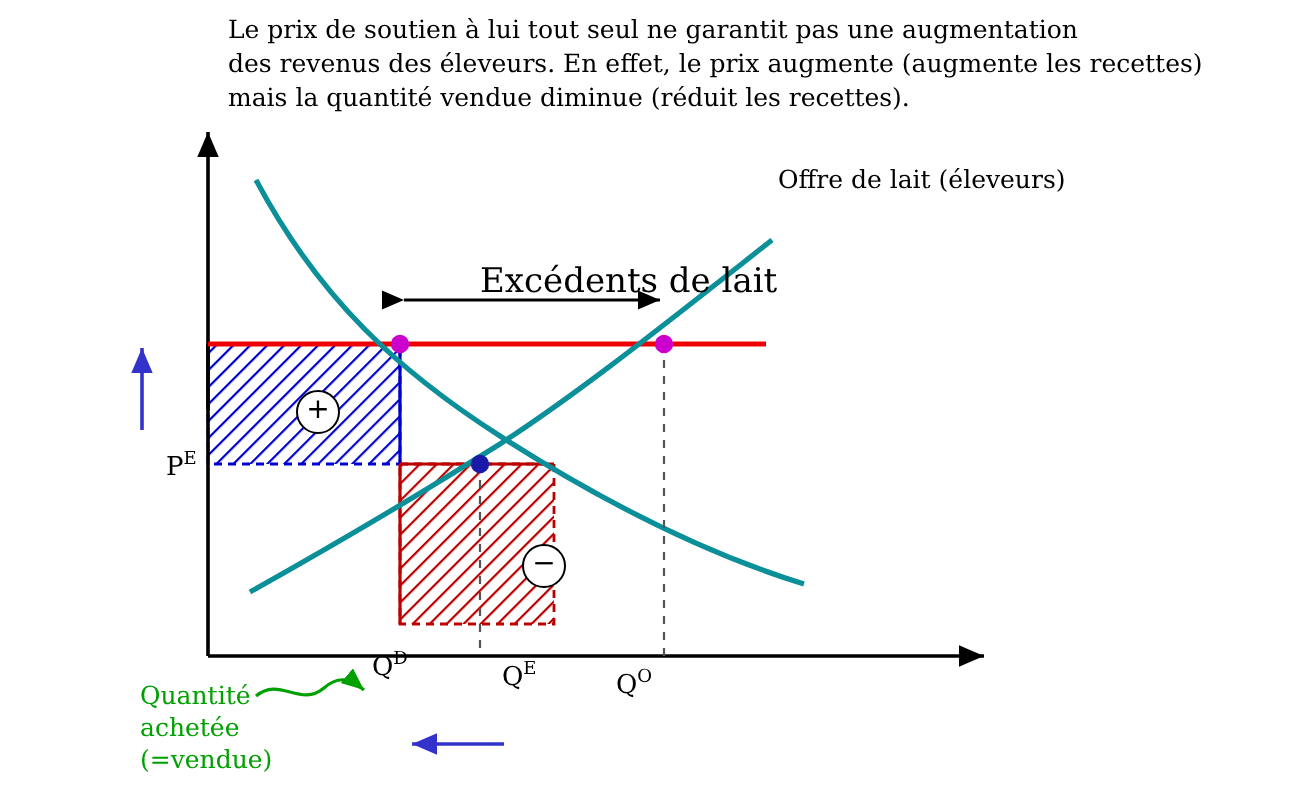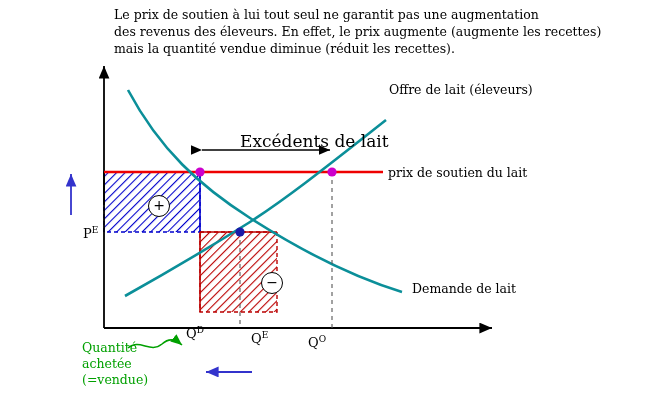--- a/index.html
+++ b/index.html
@@ -45,21 +45,20 @@
   .lbl-qd { left: 186px; top: 325px; font-size: 13px; }
   .lbl-qe { left: 251px; top: 330px; font-size: 13px; text-align: right; }
   .lbl-qo { left: 308px; top: 334px; font-size: 13px; }
   .lbl-qd sup, .lbl-qe sup, .lbl-qo sup { font-size: 9px; }
   .lbl-quantite {
     left: 70px; top: 340px;
     font-size: 12.5px;
     color: #00a000;
     line-height: 16px;
     white-space: pre-line;
-    margin-left: 12px;
   }
   svg.overlay {
     position: absolute;
     left: 0;
     top: 0;
   }
   .sign-circle {
     position: absolute;
     width: 20px;
     height: 20px;
@@ -149,22 +148,20 @@
     <g>
       <line x1="252" y1="372" x2="206" y2="372" stroke="#3333cc" stroke-width="1.8" marker-end="url(#arrowBlue)"></line>
     </g>
 
     <g>
       <path d="M128,348 C140,338 150,354 162,344 C170,337 176,340 182,345" fill="none" stroke="#00a000" stroke-width="1.6" marker-end="url(#arrowGreen)"></path>
     </g>
   </svg>
 
   <div class="lbl lbl-offre">Offre de lait (éleveurs)</div>
-  <div class="lbl lbl-demande">Demande de lait</div>
-  <div class="lbl lbl-prix-soutien">prix de soutien du lait</div>
   <div class="lbl lbl-excedents">Excédents de lait</div>
 
   <div class="lbl lbl-pe"><span>P</span><sup>E</sup></div>
 
   <div class="lbl lbl-qd"><span>Q</span><sup>D</sup></div>
   <div class="lbl lbl-qe"><span>Q</span><sup>E</sup></div>
   <div class="lbl lbl-qo"><span>Q</span><sup>O</sup></div>
 
   <div class="lbl lbl-quantite">Quantité
 achetée

